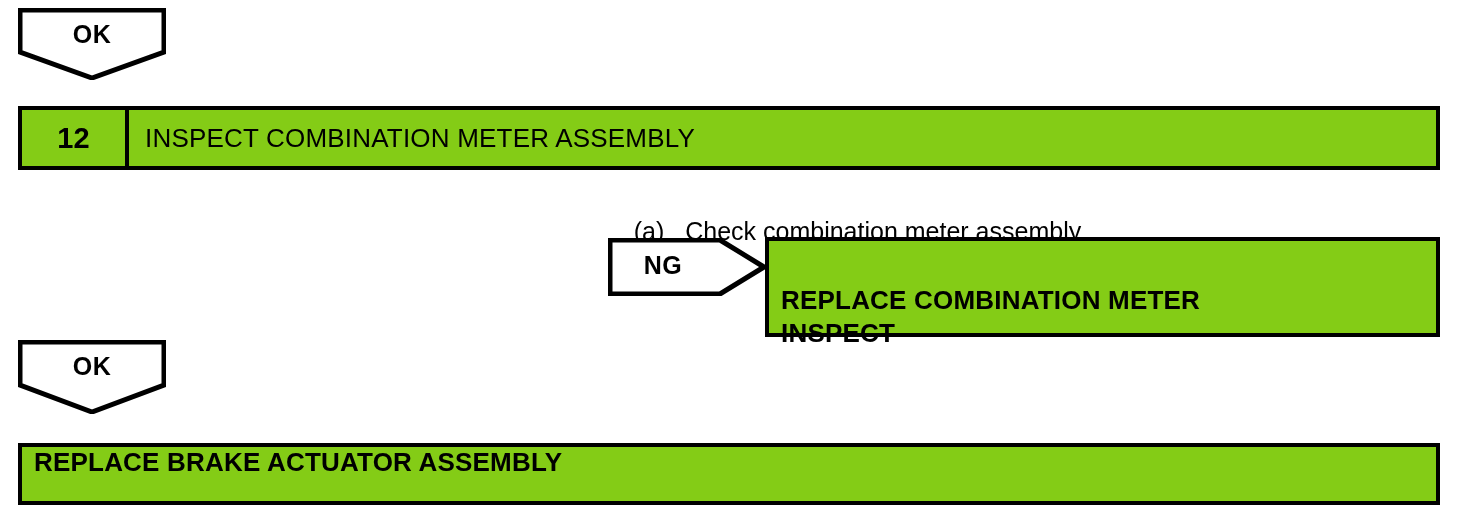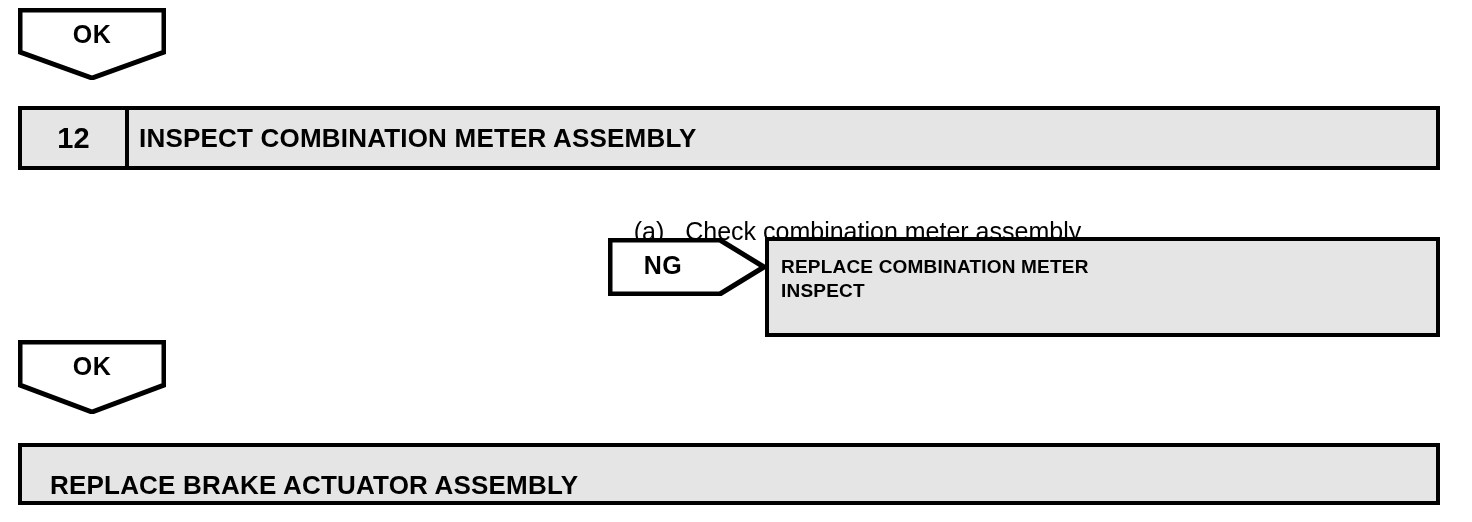--- a/index.html
+++ b/index.html
@@ -57,63 +57,64 @@
     font-size: 25px;
     font-weight: bold;
     line-height: 1;
   }
 
   
   .box {
     position: absolute;
     box-sizing: border-box;
     border: 4px solid #000000;
-    background: #e5e5e5;
+    background: #84cc16;
   }
 
   .step-box {
     display: flex;
     align-items: stretch;
   }
   .step-num {
     box-sizing: border-box;
     width: 107px;
     border-right: 4px solid #000000;
     display: flex;
     align-items: center;
     justify-content: center;
     font-size: 29px;
     font-weight: bold;
   }
   .step-title {
     flex: 1;
     display: flex;
     align-items: center;
-    padding-left: 10px;
+    padding-left: 16px;
     font-size: 26px;
-    font-weight: bold;
+    font-weight: normal;
     letter-spacing: 0.2px;
   }
 
   .action-box {
     display: flex;
     align-items: flex-start;
     padding: 14px 0 0 12px;
   }
   .action-text {
-    font-size: 19px;
+    font-size: 26px;
     font-weight: bold;
     line-height: 1.25;
     letter-spacing: 0.2px;
+    margin-top: 29px;
   }
 
   .terminal-box {
     display: flex;
-    align-items: flex-end;
-    padding-left: 28px;
+    align-items: flex-start;
+    padding-left: 12px;
   }
   .terminal-text {
     font-size: 26px;
     font-weight: bold;
     letter-spacing: 0.2px;
   }
 
   
   .note {
     position: absolute;

